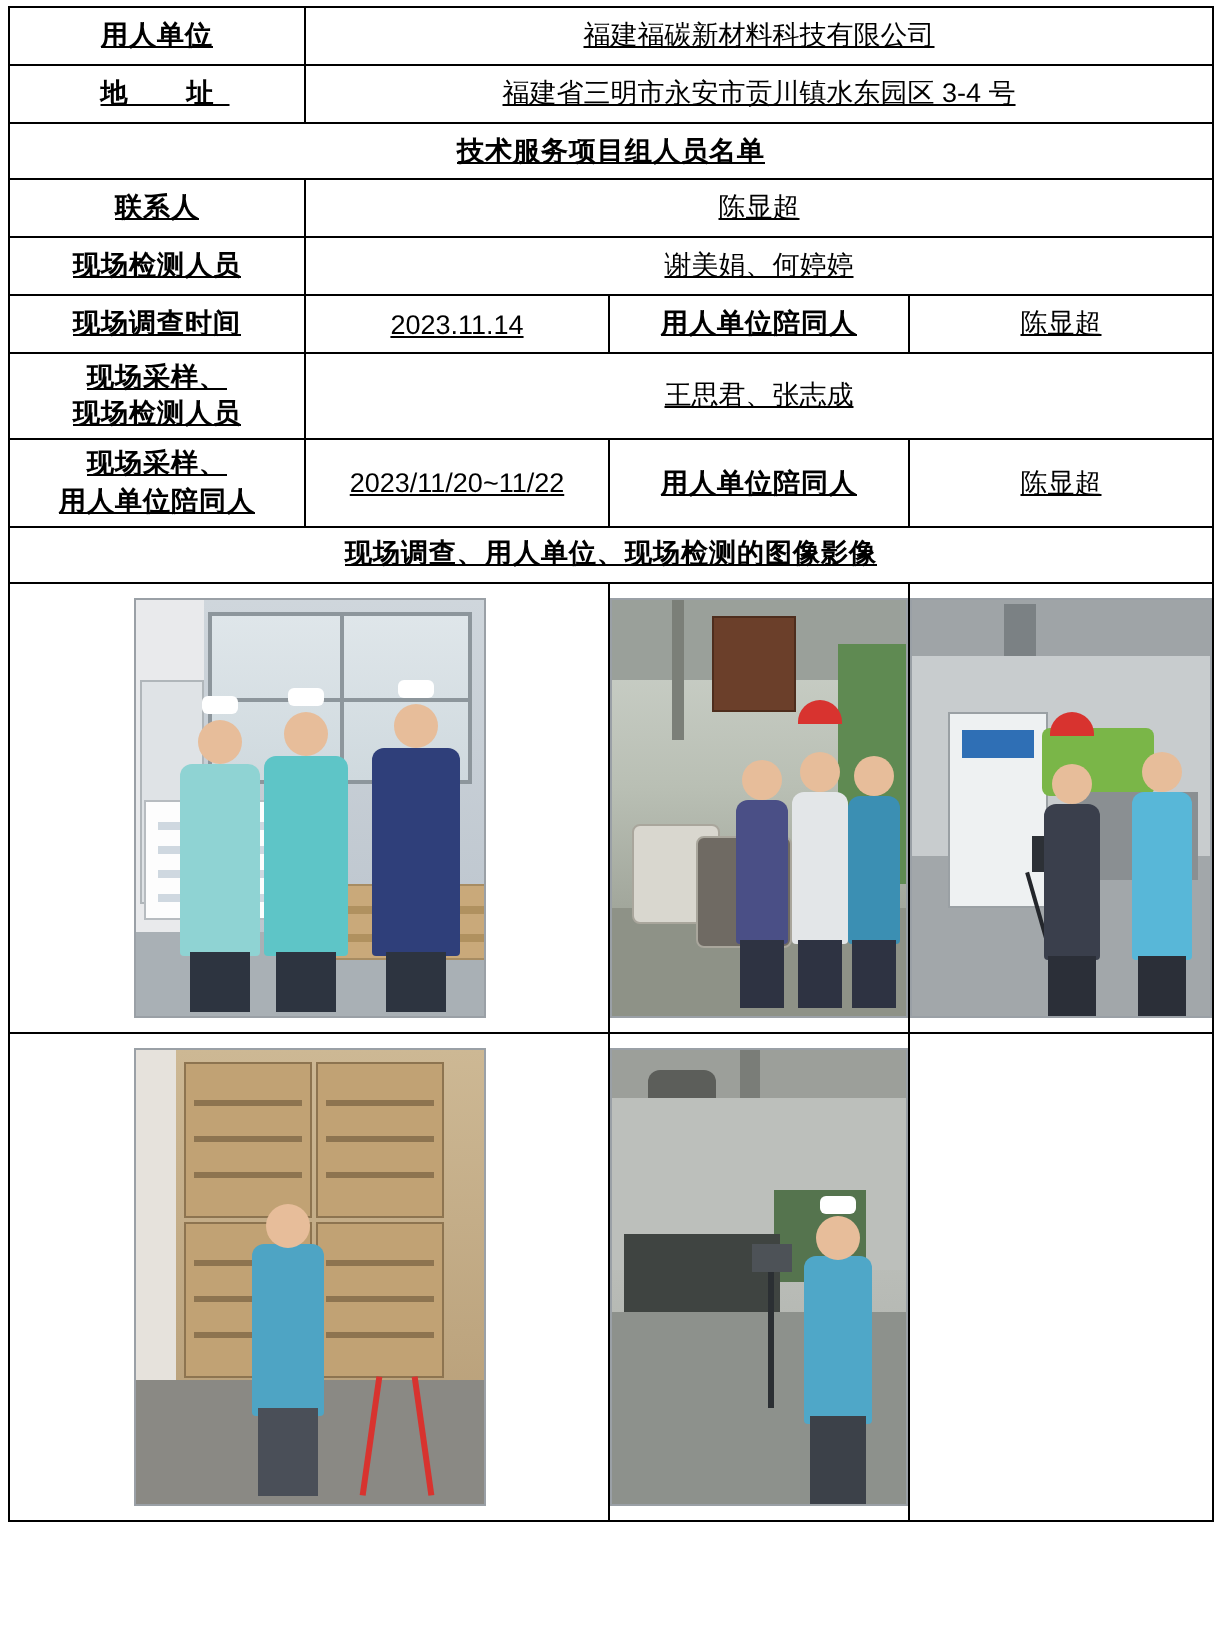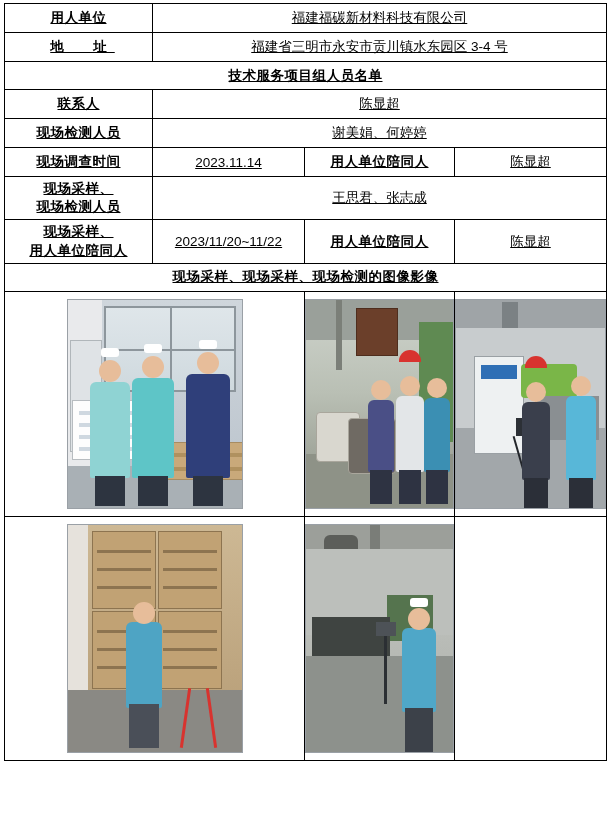--- a/index.html
+++ b/index.html
@@ -224,21 +224,21 @@
       <tr>
         <td class="label-cell two-line">
           <div>现场采样、</div>
           <div>用人单位陪同人</div>
         </td>
         <td class="value-cell nowrap-small">2023/11/20~11/22</td>
         <td class="label-cell">用人单位陪同人</td>
         <td class="value-cell">陈显超</td>
       </tr>
       <tr>
-        <td class="section-title" colspan="4">现场采样、现场采样、现场检测的图像影像</td>
+        <td class="section-title" colspan="4">现场调查、用人单位、现场检测的图像影像</td>
       </tr>
 
       <tr class="photo-row">
         <td colspan="2">
           <div class="photo-cell-inner">
             <div class="photo ph1">
               <div class="wallL"></div>
               <div class="cabinet"></div>
               <div class="win"></div>
               <div class="boardw">

